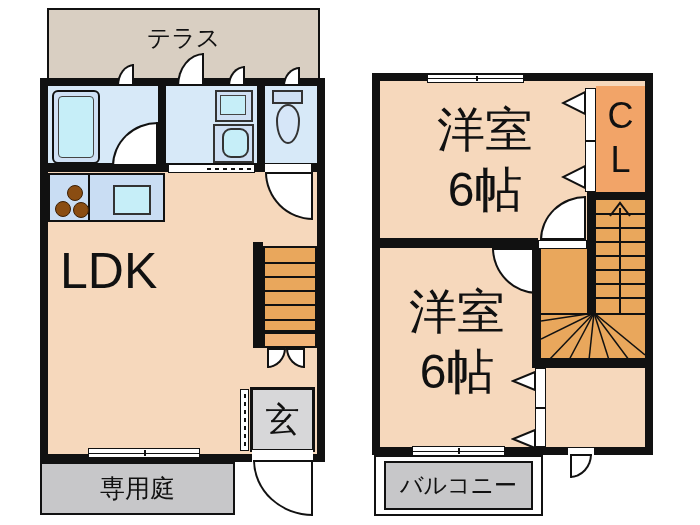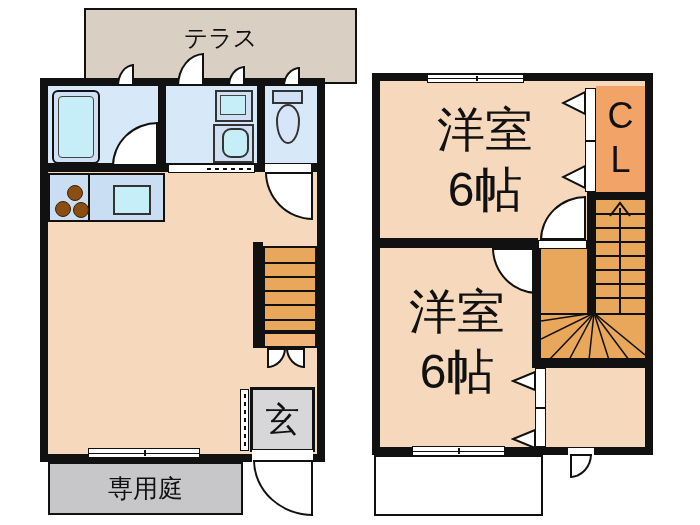--- a/index.html
+++ b/index.html
@@ -30,21 +30,21 @@
   .dashH{background-image:repeating-linear-gradient(90deg,#111 0 4px,transparent 4px 8px);}
   .dashV{background-image:repeating-linear-gradient(180deg,#111 0 4px,transparent 4px 8px);}
   .burner{position:absolute;width:14px;height:14px;border-radius:50%;background:#8a4d12;border:1px solid #3c1f04;}
   svg{display:block;}
 </style>
 </head>
 <body>
 
 <div class="plan">
 
-  <div class="a tan" style="left:47px;top:8px;width:273px;height:76px;margin-left:37px;">
+  <div class="a tan" style="left:47px;top:8px;width:273px;height:76px;">
     <div class="lbl" style="left:0;top:12px;width:100%;text-align:center;font-size:24px;">テラス</div>
   </div>
 
   <div class="a wall" style="left:40px;top:78px;width:285px;height:384px;"></div>
 
   <div class="a white b2 arcTL" style="left:117px;top:64px;width:17px;height:22px;"></div>
   <div class="a white b2 arcTL" style="left:177px;top:53px;width:27px;height:33px;"></div>
   <div class="a white b2 arcTL" style="left:228px;top:66px;width:17px;height:20px;"></div>
   <div class="a white b2 arcTL" style="left:283px;top:67px;width:17px;height:19px;"></div>
 
@@ -108,25 +108,26 @@
   </div>
 
   <div class="a white b1" style="left:88px;top:448px;width:112px;height:10px;">
     <div class="a" style="left:0;top:4px;width:100%;height:1px;background:#111;"></div>
     <div class="a" style="left:55px;top:1px;width:2px;height:6px;background:#111;"></div>
   </div>
 
   <div class="a white" style="left:252px;top:450px;width:61px;height:12px;"></div>
   <div class="a white b2 arcBL" style="left:253px;top:460px;width:60px;height:56px;"></div>
 
-  <div class="a gray" style="left:48px;top:462px;width:195px;height:53px;">
+  <div class="a gray" style="left:40px;top:462px;width:195px;height:53px;">
     <div class="lbl ctr" style="left:0;top:0;width:100%;height:100%;font-size:25px;">専用庭</div>
   </div>
 
   <div class="lbl" style="left:60px;top:240px;width:230px;font-size:50px;line-height:1.25;">
+    <div>LDK</div>
   </div>
 
   <div class="a wall" style="left:372px;top:73px;width:281px;height:382px;"></div>
   <div class="a peach" style="left:380px;top:81px;width:265px;height:366px;"></div>
 
   <div class="a closet" style="left:596px;top:86px;width:49px;height:106px;">
     <div class="lbl" style="left:0;top:8px;width:100%;text-align:center;font-size:36px;line-height:1.22;">
       <div>C</div>
       <div>L</div>
     </div>
@@ -195,20 +196,23 @@
   </div>
   <div class="a white b1" style="left:412px;top:446px;width:93px;height:10px;">
     <div class="a" style="left:0;top:4px;width:100%;height:1px;background:#111;"></div>
     <div class="a" style="left:45px;top:1px;width:2px;height:6px;background:#111;"></div>
   </div>
 
   <div class="a white" style="left:568px;top:448px;width:26px;height:8px;"></div>
   <div class="a white b2 arcBR" style="left:570px;top:454px;width:22px;height:24px;"></div>
 
   <div class="a white b2" style="left:374px;top:455px;width:169px;height:61px;"></div>
+  <div class="a gray" style="left:384px;top:461px;width:149px;height:49px;">
+    <div class="lbl ctr" style="left:0;top:0;width:100%;height:100%;font-size:23px;">バルコニー</div>
+  </div>
 
   <div class="lbl" style="left:390px;top:100px;width:190px;text-align:center;font-size:48px;line-height:1.25;">
     <div>洋室</div>
     <div>6帖</div>
   </div>
   <div class="lbl" style="left:362px;top:282px;width:190px;text-align:center;font-size:48px;line-height:1.25;">
     <div>洋室</div>
     <div>6帖</div>
   </div>
 

